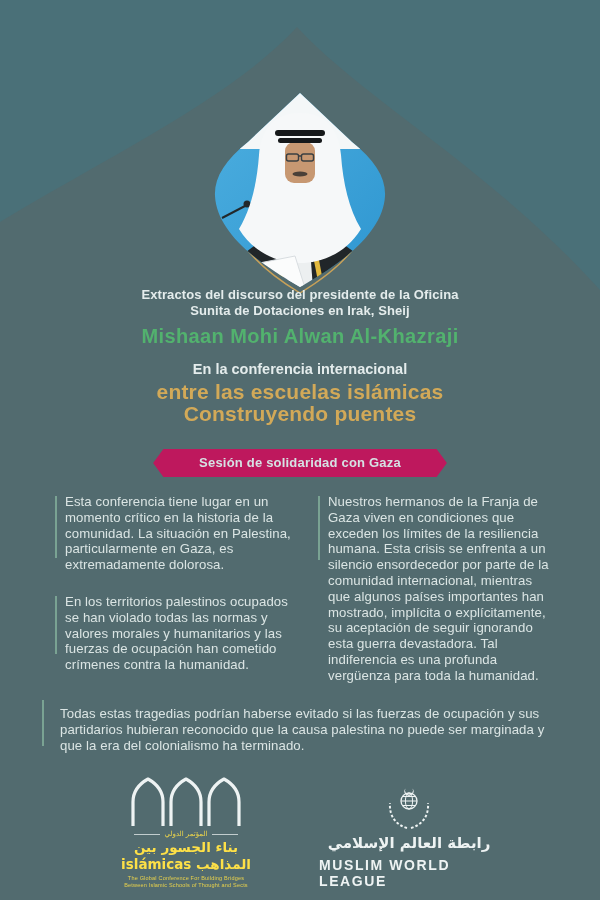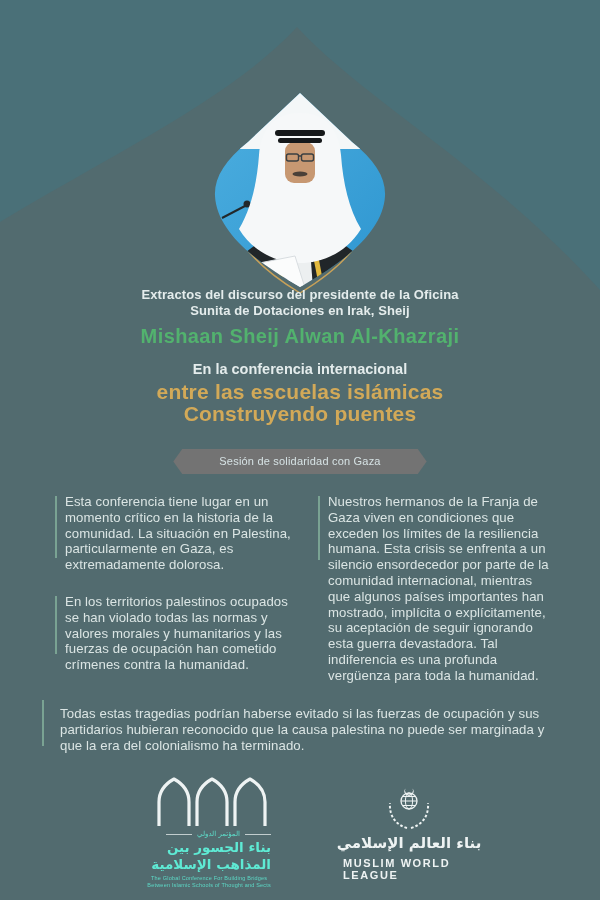--- a/index.html
+++ b/index.html
@@ -14,44 +14,44 @@
   .photo-svg{position:absolute;left:195px;top:85px;width:210px;height:230px;}
 
   .centered{position:absolute;left:0;width:600px;text-align:center;}
   .intro{top:287px;font-size:13px;font-weight:700;color:#e4ecec;line-height:16px;letter-spacing:.1px;}
   .speaker{top:325px;font-size:20px;font-weight:700;color:#52b26e;letter-spacing:.4px;}
   .conf-label{top:361px;font-size:14.5px;font-weight:700;color:#e4ecec;}
   .conf-title{top:381px;font-size:21px;font-weight:700;color:#d2a958;line-height:22px;letter-spacing:.2px;}
 
   .badge-wrap{position:absolute;top:449px;left:0;width:600px;display:flex;justify-content:center;}
   .badge{
-    background:#737373;color:#d6e2e4;font-size:11px;font-weight:400;
+    background:#be185d;color:#d6e2e4;font-size:13px;font-weight:700;
     padding:6px 46px 7px;letter-spacing:.2px;
     clip-path:polygon(3.5% 0,96.5% 0,100% 50%,96.5% 100%,3.5% 100%,0 50%);
   }
 
   .columns{position:absolute;top:494px;left:55px;width:500px;display:flex;gap:26px;}
   .col{width:237px;display:flex;flex-direction:column;gap:21px;}
   .quote{display:flex;gap:8px;}
   .quote .bar{flex:none;width:2px;background:#7aa393;margin-top:2px;}
   .quote p{margin:0;font-size:13.2px;line-height:15.8px;color:#dbe5e4;font-weight:400;letter-spacing:.1px;}
   .bar-h62{height:62px}.bar-h58{height:58px}.bar-h64{height:64px}.bar-h46{height:46px}
 
   .bottom-quote{position:absolute;top:698px;left:42px;width:528px;}
   .bottom-quote p{margin:8px;font-size:13.2px;line-height:15.8px;color:#dbe5e4;}
 
   .logos{position:absolute;top:776px;left:0;width:600px;display:flex;justify-content:center;align-items:flex-start;gap:48px;}
-  .logo-conf{width:170px;display:flex;flex-direction:column;align-items:flex-end;color:#5eead4;}
+  .logo-conf{width:170px;display:flex;flex-direction:column;align-items:center;color:#fde047;}
   .logo-conf .ar-small{font-family:"DejaVu Sans",sans-serif;font-size:7px;direction:rtl;opacity:.9;margin-top:4px;display:flex;align-items:center;gap:5px;}
   .logo-conf .ar-small::before,.logo-conf .ar-small::after{content:"";display:block;width:26px;height:1px;background:#eef3f3;opacity:.8;}
   .logo-conf .ar-main{font-family:"DejaVu Sans",sans-serif;font-size:13.5px;font-weight:700;direction:rtl;line-height:16px;margin-top:1px;}
   .logo-conf .en-tiny{font-size:5.5px;line-height:7px;margin-top:3px;opacity:.85;text-align:center;letter-spacing:.2px;}
   .logo-mwl{width:180px;display:flex;flex-direction:column;align-items:center;color:#eef3f3;margin-top:8px;}
   .logo-mwl .ar-callig{font-family:"DejaVu Sans",sans-serif;font-size:15px;font-weight:700;direction:rtl;margin-top:4px;letter-spacing:0;}
-  .logo-mwl .en{font-size:11px;font-weight:700;letter-spacing:1.6px;margin-top:5px;margin-left:24px;}
+  .logo-mwl .en{font-size:14px;font-weight:700;letter-spacing:1.6px;margin-top:5px;}
 </style>
 </head>
 <body>
 
 <div class="poster">
 
   <svg class="dome-svg" viewBox="0 0 600 900" aria-hidden="true">
     <path d="M0,900 L0,222 C105,158 232,98 297,27 C362,98 492,170 600,290 L600,900 Z" fill="#526b6f"></path>
   </svg>
 
@@ -94,21 +94,21 @@
 
       <polygon points="44,182 100,171 111,206 57,219" fill="#fbfcfc" stroke="#d8dde0" stroke-width="1"></polygon>
     </g>
   </svg>
 
   <div class="centered intro">
     <div>Extractos del discurso del presidente de la Oficina</div>
     <div>Sunita de Dotaciones en Irak, Sheij</div>
   </div>
 
-  <div class="centered speaker">Mishaan Sheij Alwan Al-Khazraji</div>
+  <div class="centered speaker">Mishaan Mohi Alwan Al-Khazraji</div>
 
   <div class="centered conf-label">En la conferencia internacional</div>
 
   <div class="centered conf-title">
     <div>entre las escuelas islámicas</div>
     <div>Construyendo puentes</div>
   </div>
 
   <div class="badge-wrap">
     <div class="badge">Sesión de solidaridad con Gaza</div>
@@ -147,38 +147,38 @@
         <g fill="none" stroke="#eef3f3" stroke-width="3.2" stroke-linejoin="round">
           <path d="M6,50 L6,26 C6,16 12,8 21,3 C30,8 36,16 36,26 L36,50"></path>
           <path d="M44,50 L44,26 C44,16 50,8 59,3 C68,8 74,16 74,26 L74,50"></path>
           <path d="M82,50 L82,26 C82,16 88,8 97,3 C106,8 112,16 112,26 L112,50"></path>
         </g>
       </svg>
       <div class="ar-small">
           <span>المؤتمر الدولي</span>
         </div>
       <div class="ar-main">بناء الجسور بين</div>
-      <div class="ar-main">المذاهب الإسلامية</div>
+      <div class="ar-main">المذاهب islámicas</div>
       <div class="en-tiny">
         <div>The Global Conference For Building Bridges</div>
         <div>Between Islamic Schools of Thought and Sects</div>
       </div>
     </div>
 
     <div class="logo-mwl">
       <svg width="46" height="46" viewBox="0 0 46 46" aria-hidden="true">
         <g fill="none" stroke="#eef3f3">
           <circle cx="23" cy="17" r="8" stroke-width="1.3"></circle>
           <ellipse cx="23" cy="17" rx="3.6" ry="8" stroke-width="1"></ellipse>
           <line x1="15" y1="17" x2="31" y2="17" stroke-width="1"></line>
           <line x1="16.5" y1="12.5" x2="29.5" y2="12.5" stroke-width="1"></line>
           <line x1="16.5" y1="21.5" x2="29.5" y2="21.5" stroke-width="1"></line>
           <path d="M19.5,4.5 A4.5,4.5 0 1 0 26.5,4.5 A4,4 0 1 1 19.5,4.5" fill="#eef3f3" stroke="none"></path>
           <path d="M21,44 C10,41 3,32 4,19" stroke-width="2" stroke-dasharray="2.6,2"></path>
           <path d="M25,44 C36,41 43,32 42,19" stroke-width="2" stroke-dasharray="2.6,2"></path>
         </g>
       </svg>
-      <div class="ar-callig">بناء العالم الإسلامي</div>
+      <div class="ar-callig">رابطة العالم الإسلامي</div>
       <div class="en">MUSLIM WORLD LEAGUE</div>
     </div>
 
   </div>
 </div>
 
 </body></html>

